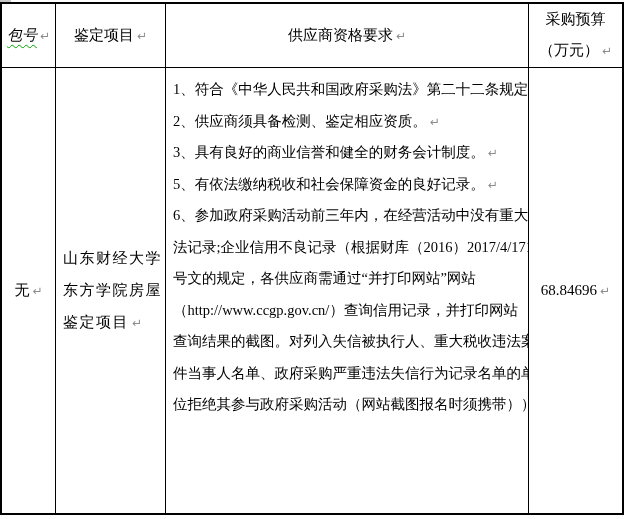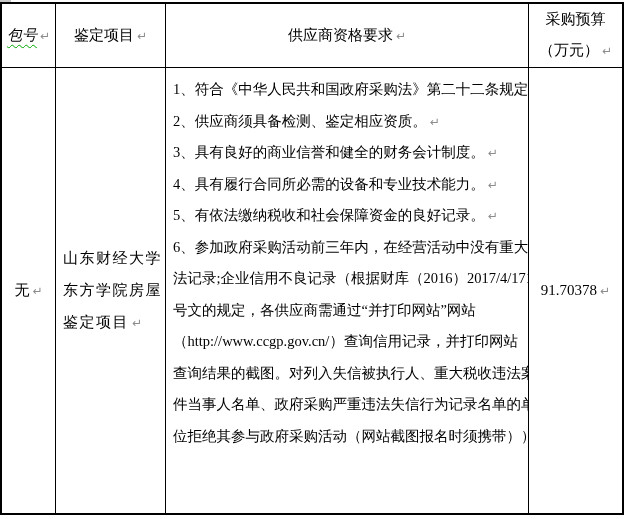--- a/index.html
+++ b/index.html
@@ -105,30 +105,29 @@
     </div>
     <div class="cell body-content">
         <div class="line">山东财经大学</div>
         <div class="line">东方学院房屋</div>
         <div class="line">鉴定项目<span class="pilcrow">↵</span></div>
       </div>
     <div class="cell body-req">
         <div class="req-line">1、符合《中华人民共和国政府采购法》第二十二条规定。</div>
         <div class="req-line">2、供应商须具备检测、鉴定相应资质。<span class="pilcrow">↵</span></div>
         <div class="req-line">3、具有良好的商业信誉和健全的财务会计制度。<span class="pilcrow">↵</span></div>
-        <div class="req-line">4、具有履行合同所必需的设备和专业技术能力。<span class="pilcrow">↵</span></div>
         <div class="req-line">5、有依法缴纳税收和社会保障资金的良好记录。<span class="pilcrow">↵</span></div>
         <div class="req-line">6、参加政府采购活动前三年内，在经营活动中没有重大违</div>
         <div class="req-line">法记录;企业信用不良记录（根据财库（2016）2017/4/17125</div>
         <div class="req-line">号文的规定，各供应商需通过“并打印网站”网站</div>
         <div class="req-line">（http://www.ccgp.gov.cn/）查询信用记录，并打印网站</div>
         <div class="req-line">查询结果的截图。对列入失信被执行人、重大税收违法案</div>
         <div class="req-line">件当事人名单、政府采购严重违法失信行为记录名单的单</div>
         <div class="req-line">位拒绝其参与政府采购活动（网站截图报名时须携带））</div>
       </div>
     <div class="cell body-budget last">
       <div>
-        <span>91.70378</span><span class="pilcrow">↵</span>
+        <span>68.84696</span><span class="pilcrow">↵</span>
       </div>
     </div>
 
   </div>
 </div>
 
 </body></html>

